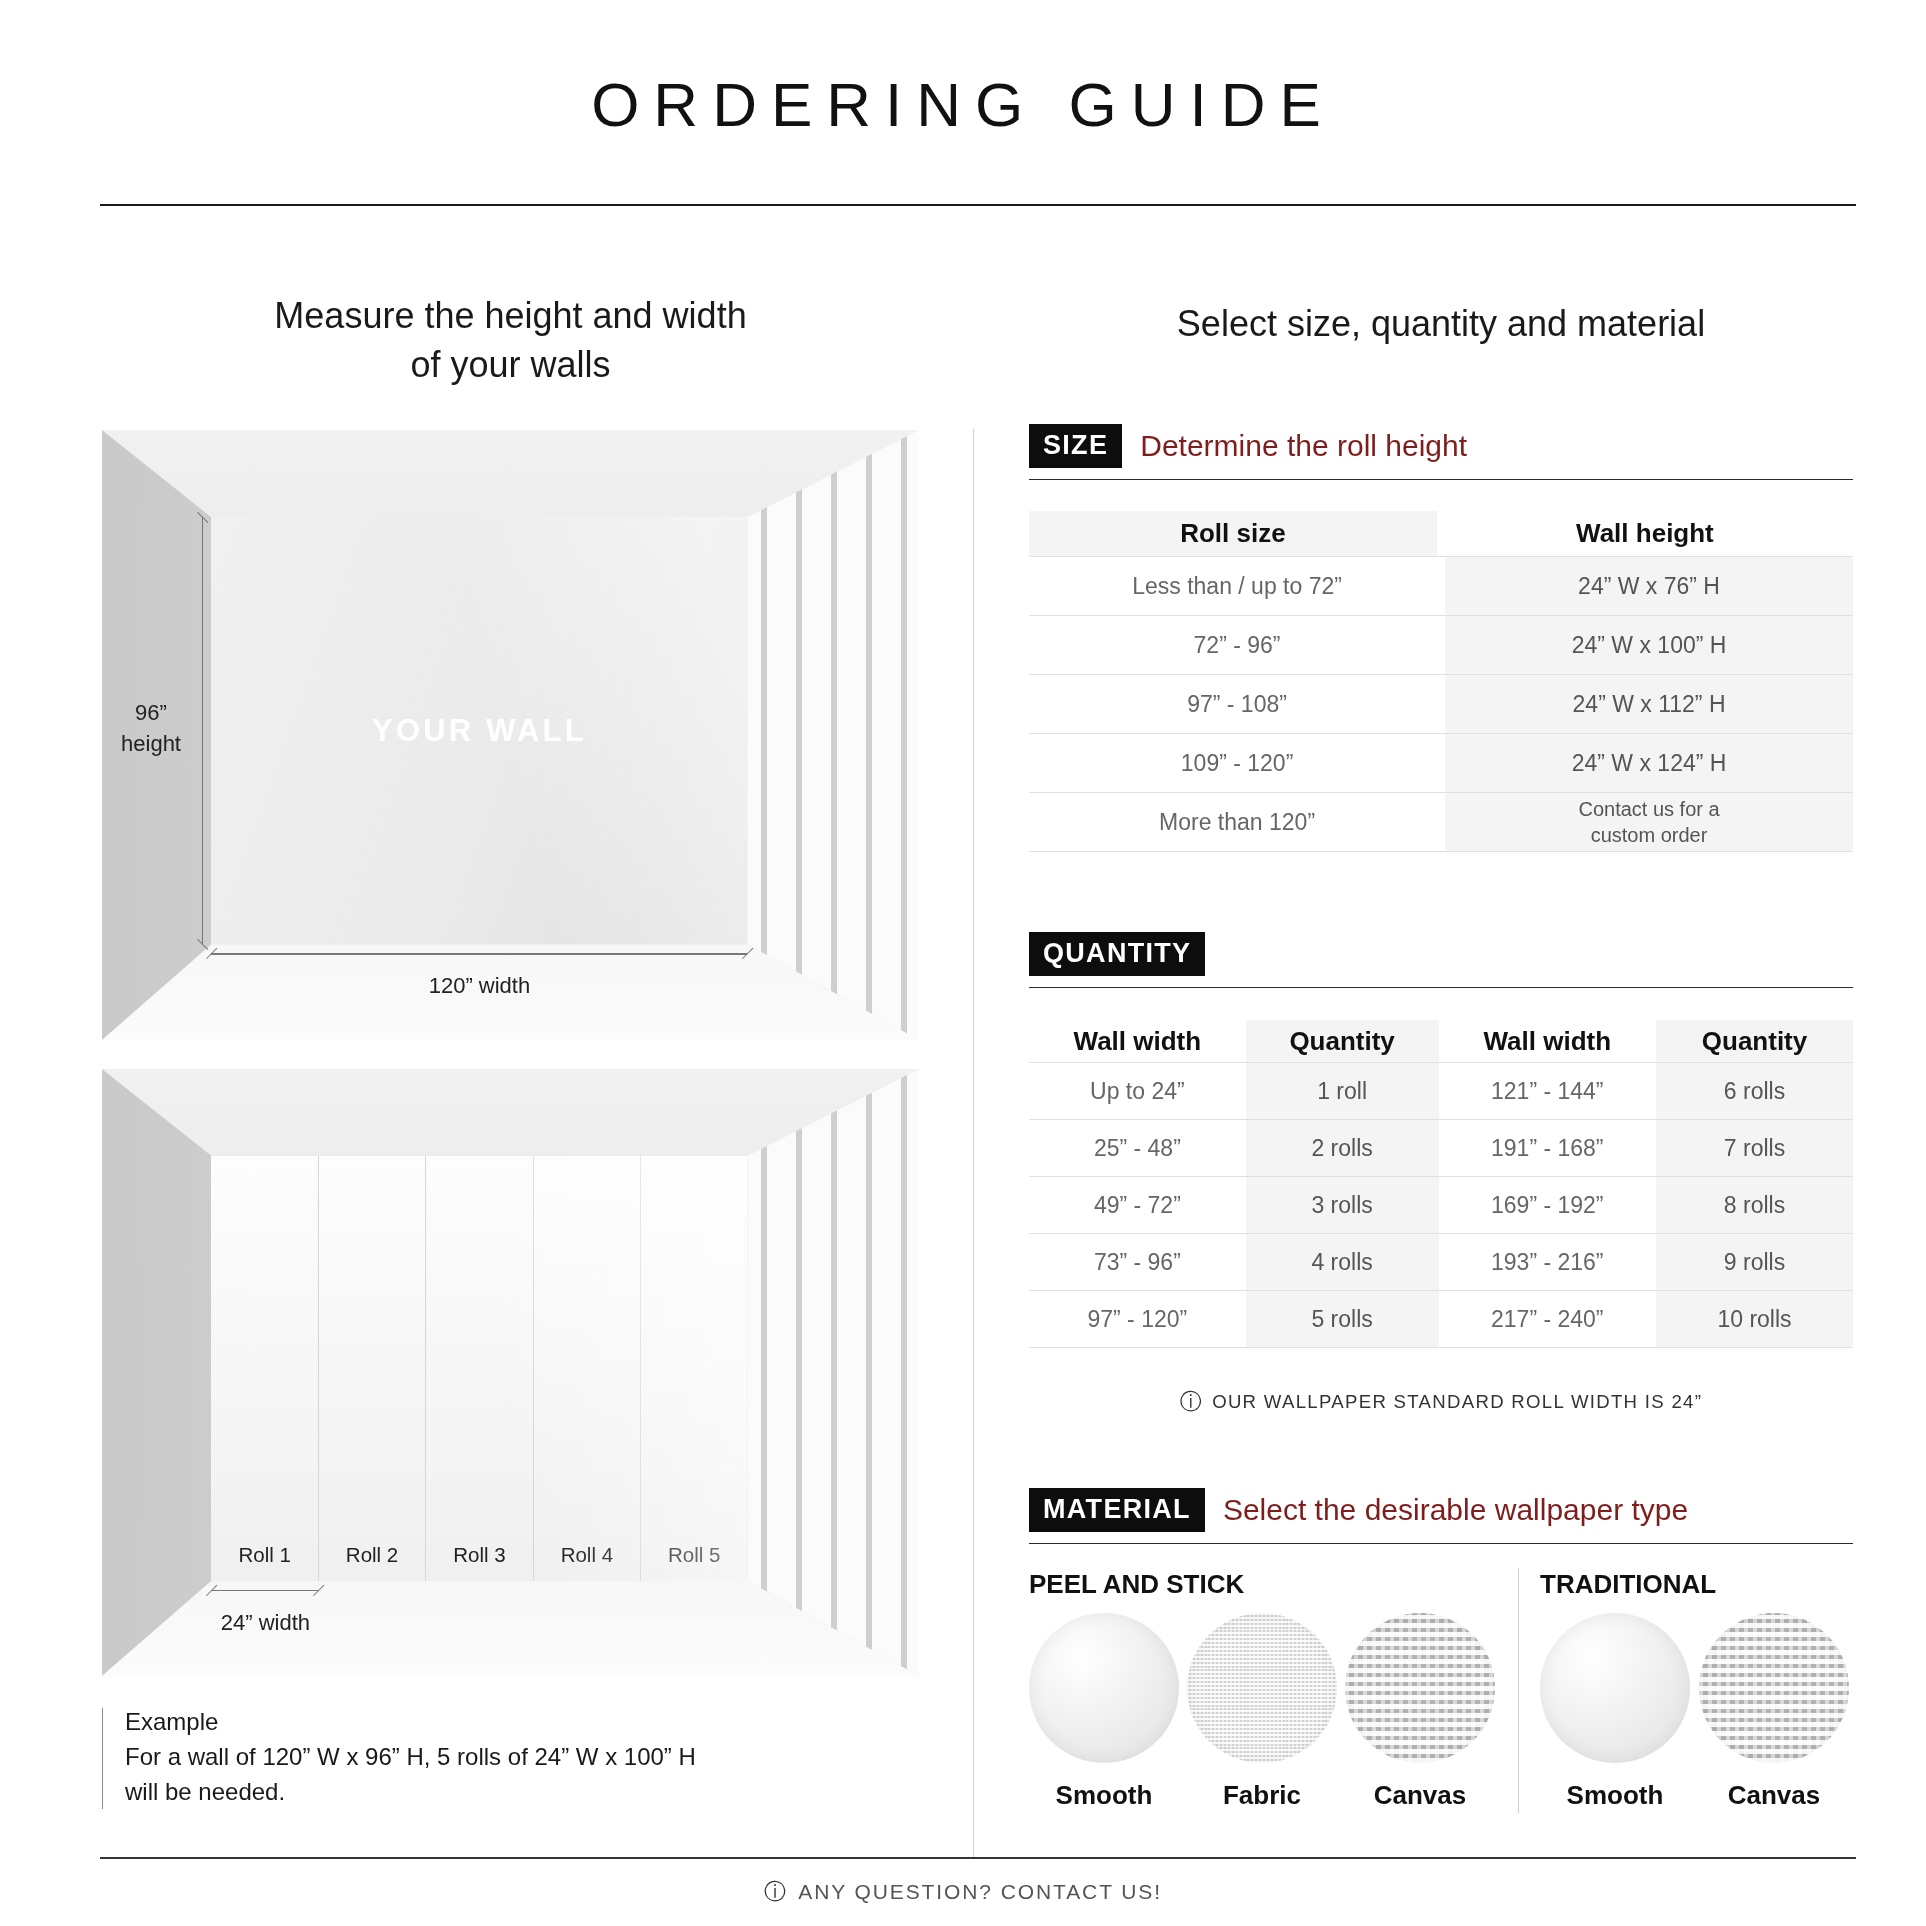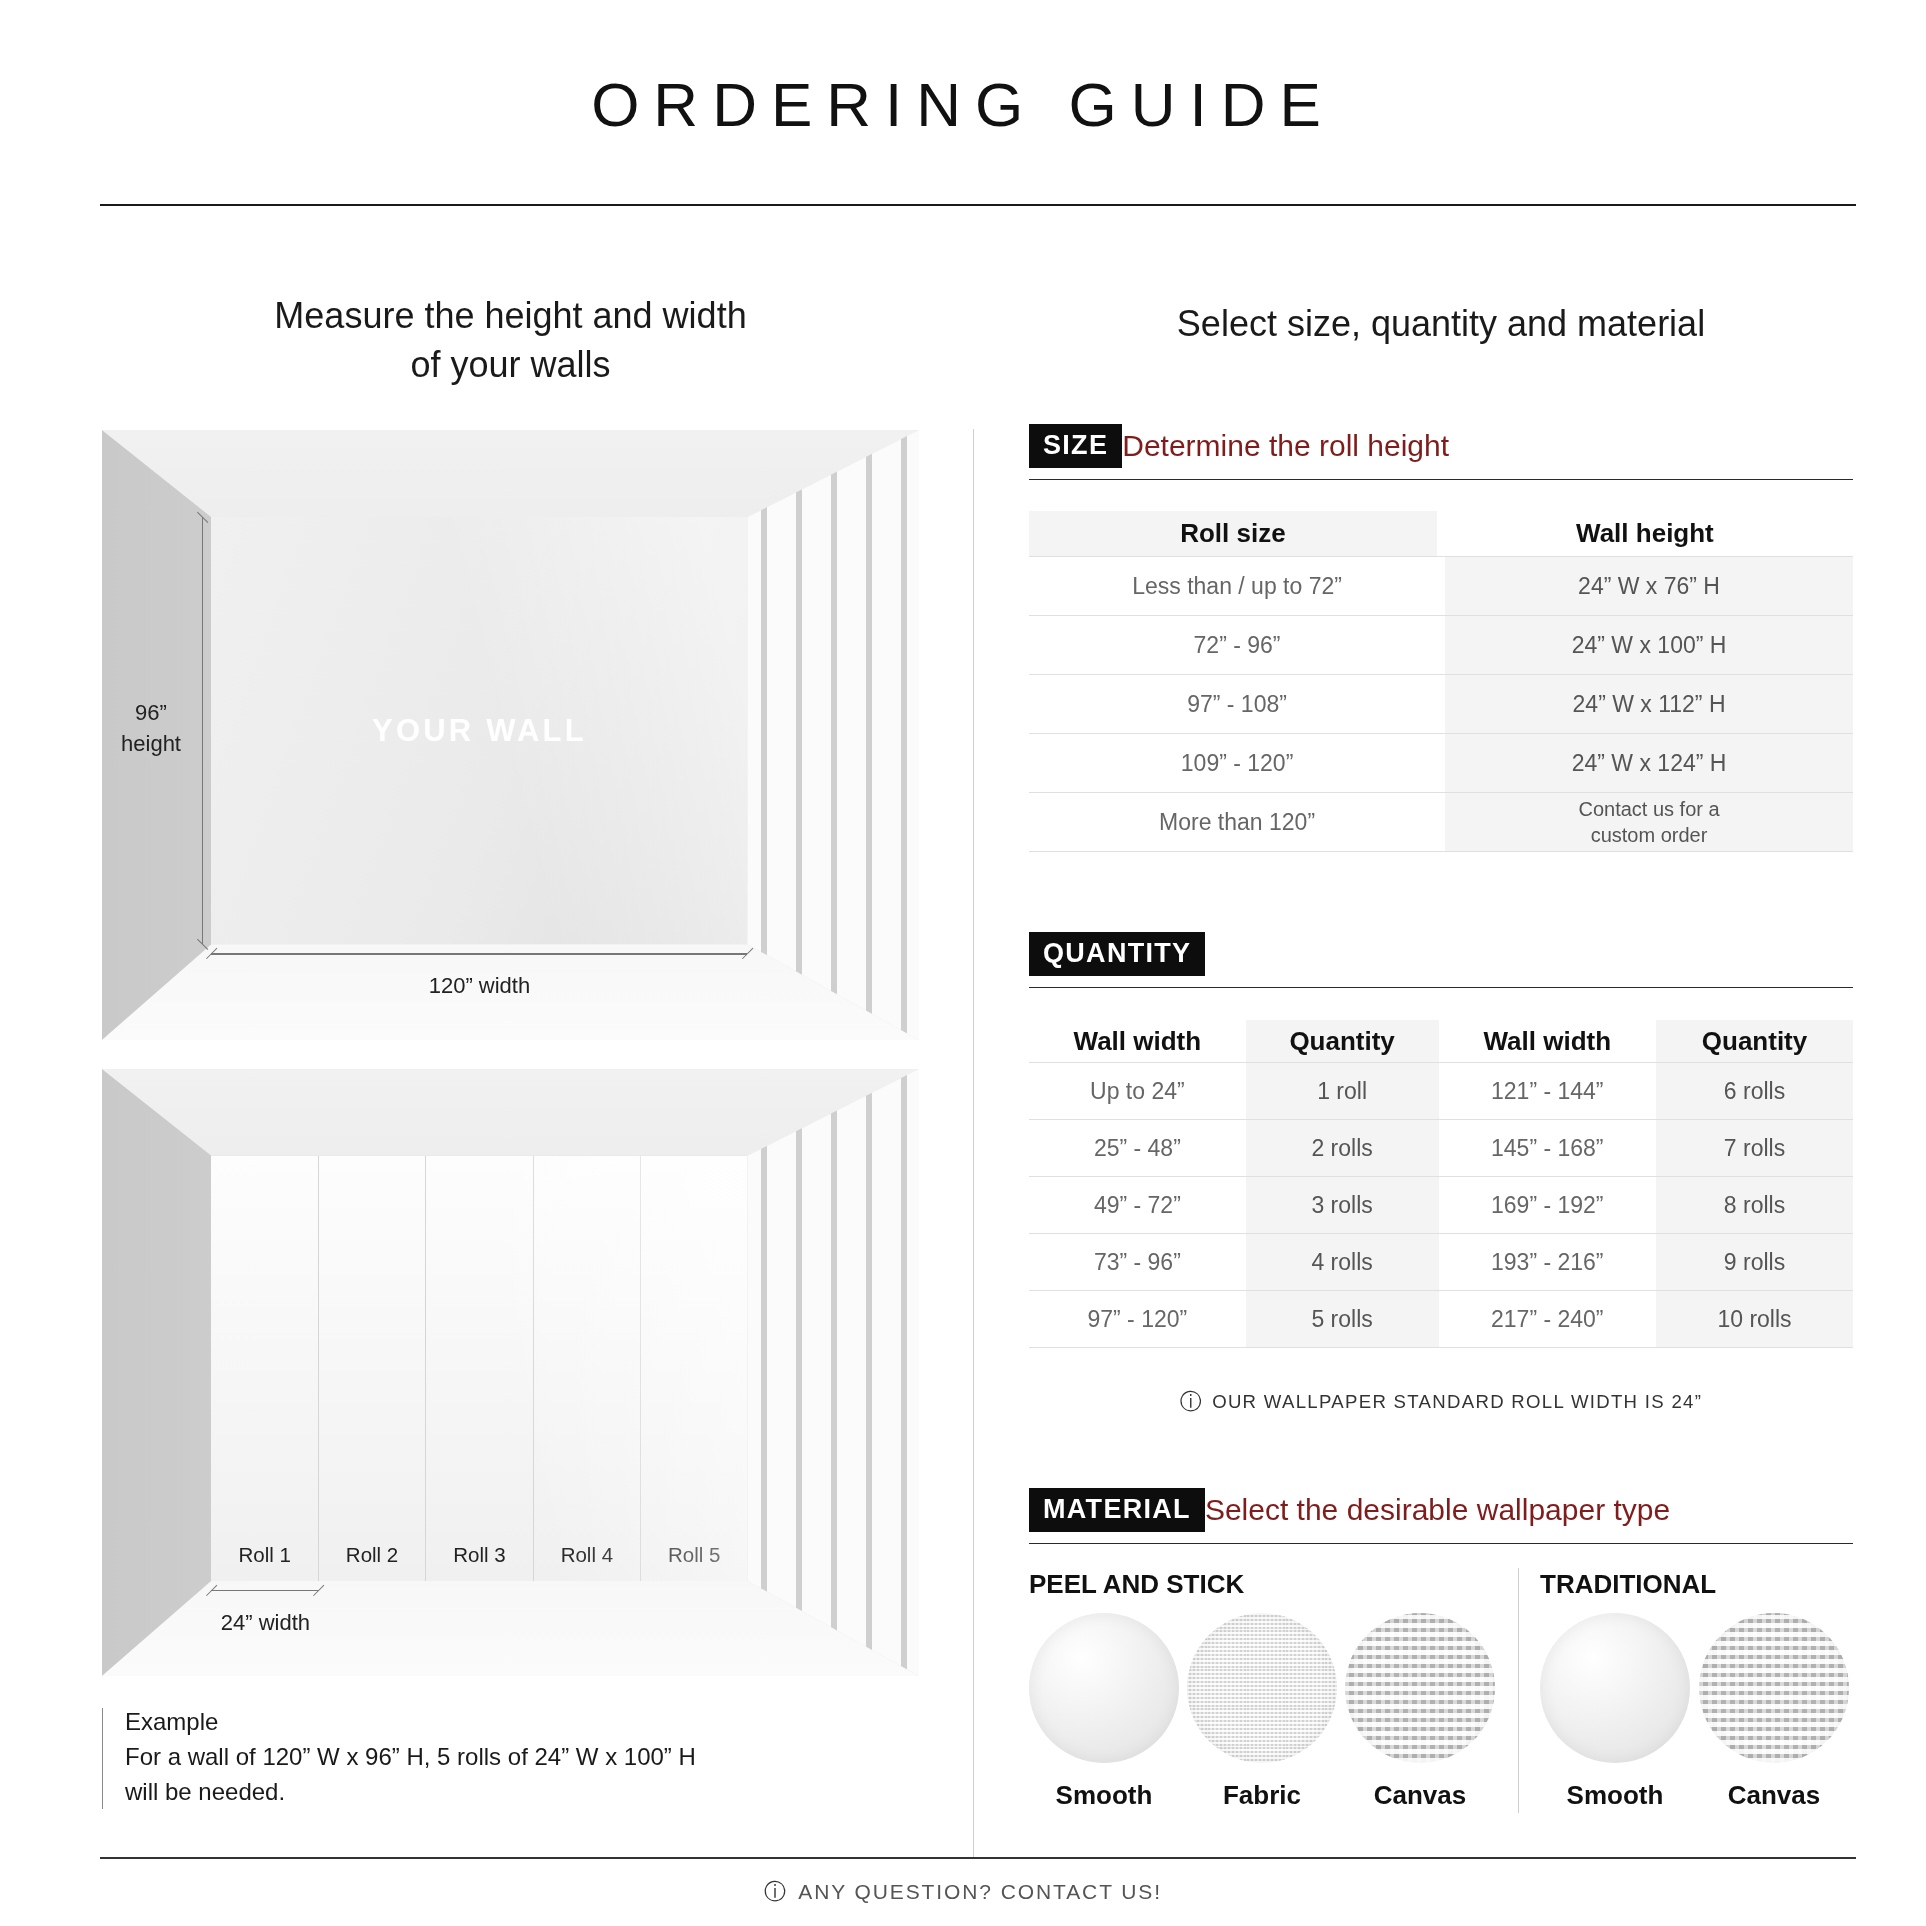--- a/index.html
+++ b/index.html
@@ -70,21 +70,21 @@
   .r2-dimh{top:85.8%;left:13.4%;width:13.1%;}
   .hlabel24{top:89.2%;left:7%;width:26%;}
 
   
   .example{position:absolute;left:102px;top:1708px;width:758px;
     border-left:1.9px solid #8a8a8a;padding-left:22px;}
   .ex-title{font-size:24px;color:#1a1a1a;margin-bottom:3.9px;}
   .ex-body{font-size:24px;line-height:1.45;color:#1a1a1a;}
 
   
-  .section-head{position:absolute;left:1029px;width:824px;display:flex;align-items:center;
+  .section-head{position:absolute;left:1029px;width:824px;display:flex;align-items:center;gap:18px;
     border-bottom:1.9px solid #2a2a2a;padding-bottom:11.6px;}
   .size-head{top:424px;}
   .qty-head{top:932px;}
   .mat-head{top:1488px;}
   .badge{background:#0d0d0d;color:#fff;font-size:27px;font-weight:bold;letter-spacing:1.3px;
     padding:6.4px 14px;display:inline-block;}
   .section-sub{font-size:30px;color:#7f1d1d;}
 
   
   .size-table{position:absolute;left:1029px;top:511px;width:824px;border-bottom:1.3px solid #e0e0e0;}
@@ -241,21 +241,21 @@
     </div>
     <div class="q-row">
       <div class="q-cell qc-w">Up to 24”</div>
       <div class="q-cell qc-q">1 roll</div>
       <div class="q-cell qc-w2">121” - 144”</div>
       <div class="q-cell qc-q2">6 rolls</div>
     </div>
     <div class="q-row">
       <div class="q-cell qc-w">25” - 48”</div>
       <div class="q-cell qc-q">2 rolls</div>
-      <div class="q-cell qc-w2">145” - 168”</div>
+      <div class="q-cell qc-w2">191” - 168”</div>
       <div class="q-cell qc-q2">7 rolls</div>
     </div>
     <div class="q-row">
       <div class="q-cell qc-w">49” - 72”</div>
       <div class="q-cell qc-q">3 rolls</div>
       <div class="q-cell qc-w2">169” - 192”</div>
       <div class="q-cell qc-q2">8 rolls</div>
     </div>
     <div class="q-row">
       <div class="q-cell qc-w">73” - 96”</div>

